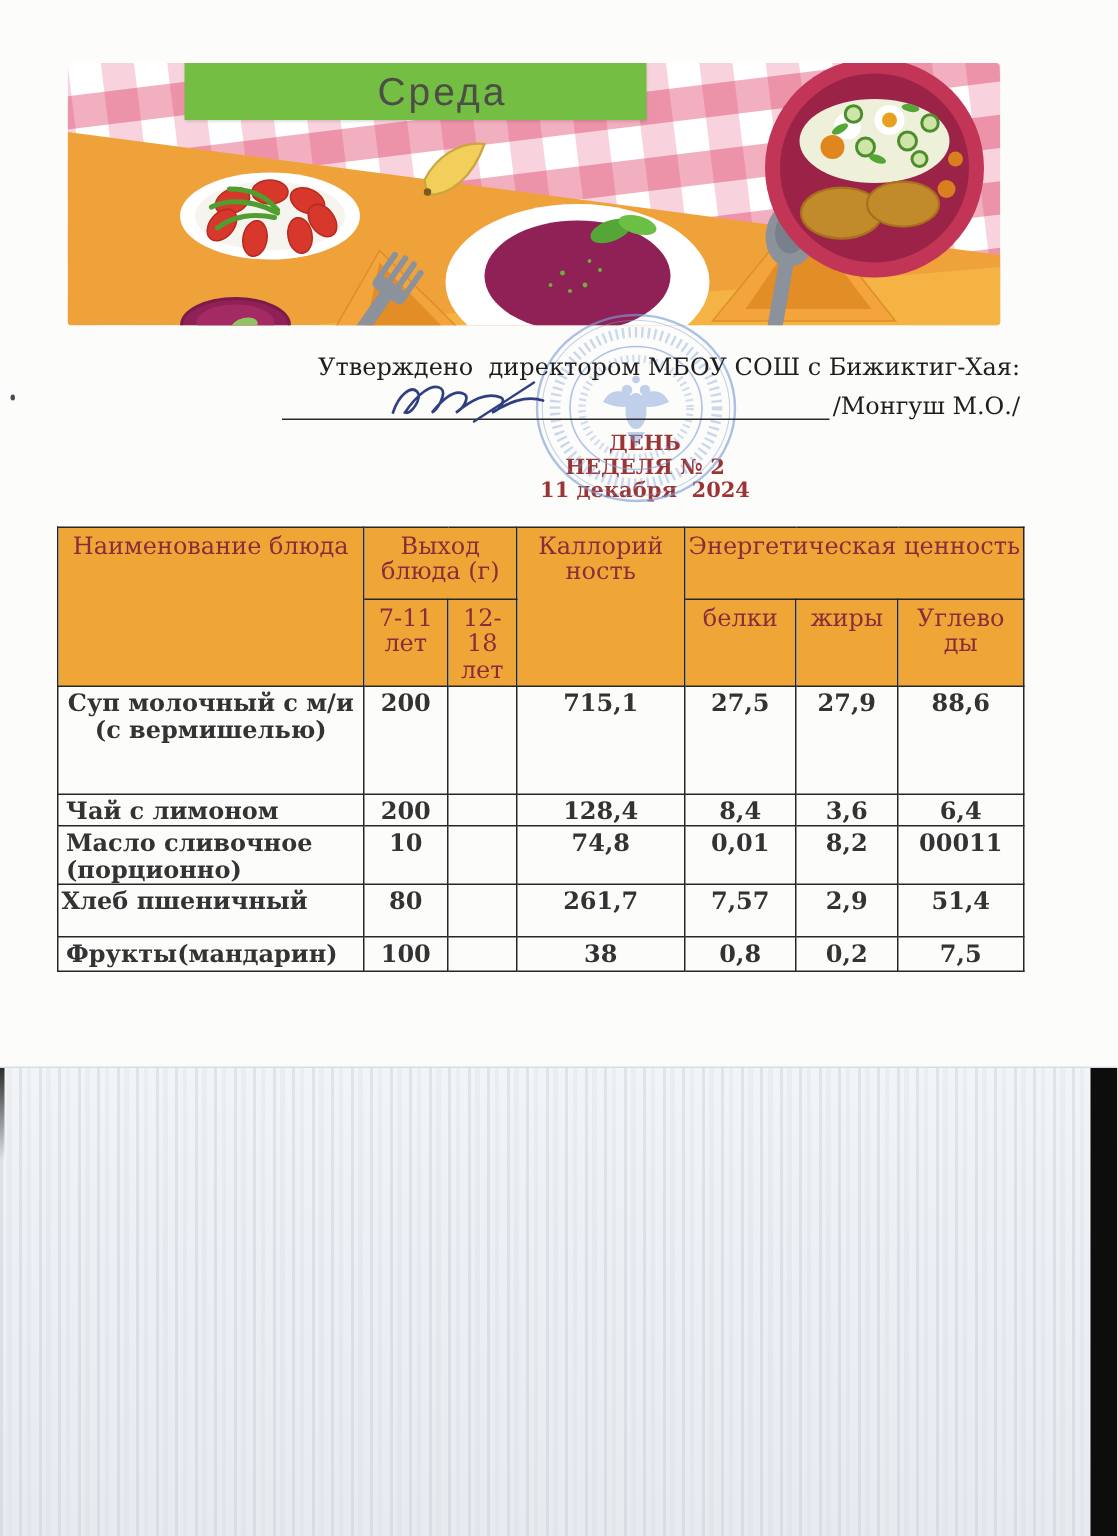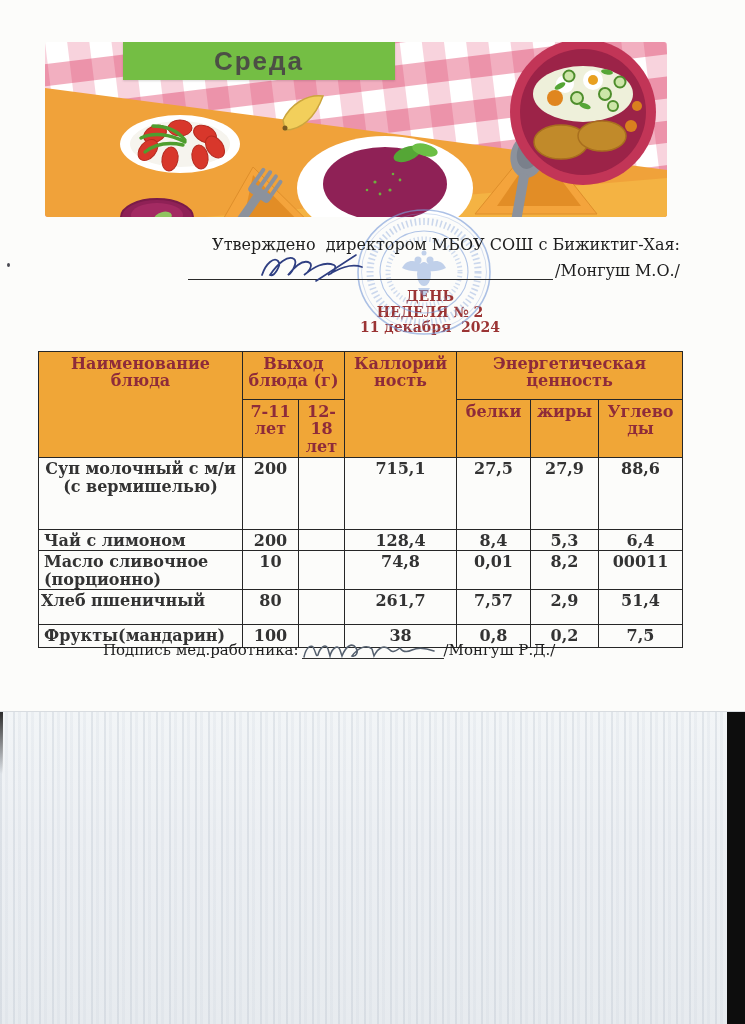--- a/index.html
+++ b/index.html
@@ -5,22 +5,22 @@
   html,body{margin:0;padding:0;background:#ffffff;}
   .canvas{position:relative;width:745px;height:1024px;overflow:hidden;background:#ffffff;
           font-family:"DejaVu Serif", serif;}
   .page{position:absolute;left:0;top:0;width:745px;height:711px;background:#fcfcfa;}
 
   
   .illustration{position:absolute;left:45px;top:42px;width:622px;height:175px;overflow:hidden;border-radius:3px;}
   .illustration svg{display:block;}
   .banner{position:absolute;left:78px;top:0;width:272px;height:38px;background:#74BE44;
           display:flex;align-items:center;justify-content:center;
-          font-family:"Liberation Sans", sans-serif;font-weight:bold;font-size:26px;
-          color:#4c4f45;letter-spacing:2px;box-shadow:0 1px 2px rgba(0,0,0,.15);}
+          font-family:"Liberation Sans", sans-serif;font-weight:normal;font-size:26px;
+          color:#4c4f45;letter-spacing:2px;box-shadow:0 1px 2px rgba(0,0,0,.15);padding-left:36px;}
 
   
   .approval{position:absolute;left:180px;top:235px;width:500px;font-size:16px;color:#1e1e1e;z-index:4;}
   .approval-line1{text-align:right;white-space:pre-wrap;}
   .approval-line2{display:flex;align-items:flex-end;margin-top:6px;height:20px;}
   .sig-underline{flex:1;border-bottom:1.4px solid #2a2a2a;height:100%;margin-left:8px;position:relative;}
   .approval-name{white-space:nowrap;padding-left:2px;}
   .sig-director{position:absolute;left:70px;bottom:-6px;width:120px;height:34px;overflow:visible;}
 
   
@@ -28,21 +28,21 @@
 
   
   .title-block{position:absolute;left:180px;top:289px;width:500px;text-align:center;
                color:#9b3434;font-weight:bold;font-size:14px;line-height:15.5px;z-index:2;}
   .title-block .pre{white-space:pre-wrap;}
 
   
   table.menu{position:absolute;left:38px;top:351px;width:644px;border-collapse:collapse;
              table-layout:fixed;z-index:2;}
   table.menu th, table.menu td{border:1.6px solid #262626;overflow:hidden;}
-  table.menu thead th{background:#F0A637;color:#8E2B3A;font-weight:bold;font-size:16px;
+  table.menu thead th{background:#F0A637;color:#8E2B3A;font-weight:normal;font-size:16px;
                       line-height:1.08;text-align:center;vertical-align:top;padding:3px 2px 0 2px;}
   tr.h1{height:48px;} tr.h2{height:58px;}
   th.age{font-size:15px;}
   table.menu tbody td{vertical-align:top;padding:2px 2px 0 2px;font-size:16px;line-height:1.12;
                       text-align:center;color:#333333;font-weight:bold;}
   td.dish{color:#8E2B3A;}
   tr.b1{height:72px;} tr.b2{height:21px;} tr.b3{height:33px;} tr.b4{height:35px;} tr.b5{height:23px;}
   tr.b2 td.dish, tr.b3 td.dish, tr.b5 td.dish{text-align:left;padding-left:5px;}
   tr.b4 td.dish{text-align:left;}
 
@@ -271,21 +271,21 @@
           <td>27,5</td>
           <td>27,9</td>
           <td>88,6</td>
         </tr>
         <tr class="b2">
           <td class="dish">Чай с лимоном</td>
           <td>200</td>
           <td></td>
           <td>128,4</td>
           <td>8,4</td>
-          <td>5,3</td>
+          <td>3,6</td>
           <td>6,4</td>
         </tr>
         <tr class="b3">
           <td class="dish">Масло сливочное (порционно)</td>
           <td>10</td>
           <td></td>
           <td>74,8</td>
           <td>0,01</td>
           <td>8,2</td>
           <td>00011</td>
@@ -304,32 +304,20 @@
           <td>100</td>
           <td></td>
           <td>38</td>
           <td>0,8</td>
           <td>0,2</td>
           <td>7,5</td>
         </tr>
       </tbody>
     </table>
 
-    <div class="footer-sign">
-      <span class="footer-label">Подпись мед.работника:</span>
-      <span class="med-line">
-        <svg class="sig-med" viewBox="0 0 140 30">
-          <path d="M2,24 C4,14 10,10 12,16 C14,20 14,24 16,22 C18,14 24,10 26,16 L28,23
-                   C30,15 36,11 38,17 L40,23 C44,13 50,9 54,15 C57,19 54,24 50,23
-                   C56,15 64,11 70,16 L72,23 C76,15 82,11 88,17 C90,20 94,18 98,15
-                   C100,18 104,20 110,17 C116,14 124,15 132,18" fill="none" stroke="#55606E" stroke-width="1.5" stroke-linecap="round"></path>
-        </svg>
-      </span>
-      <span class="footer-name">/Монгуш Р.Д./</span>
-    </div>
 
     <div class="dot-artifact"></div>
   </div>
 
   <div class="scan-area">
     <div class="scan-left-sliver"></div>
     <div class="scan-black"></div>
   </div>
 </div>
 

